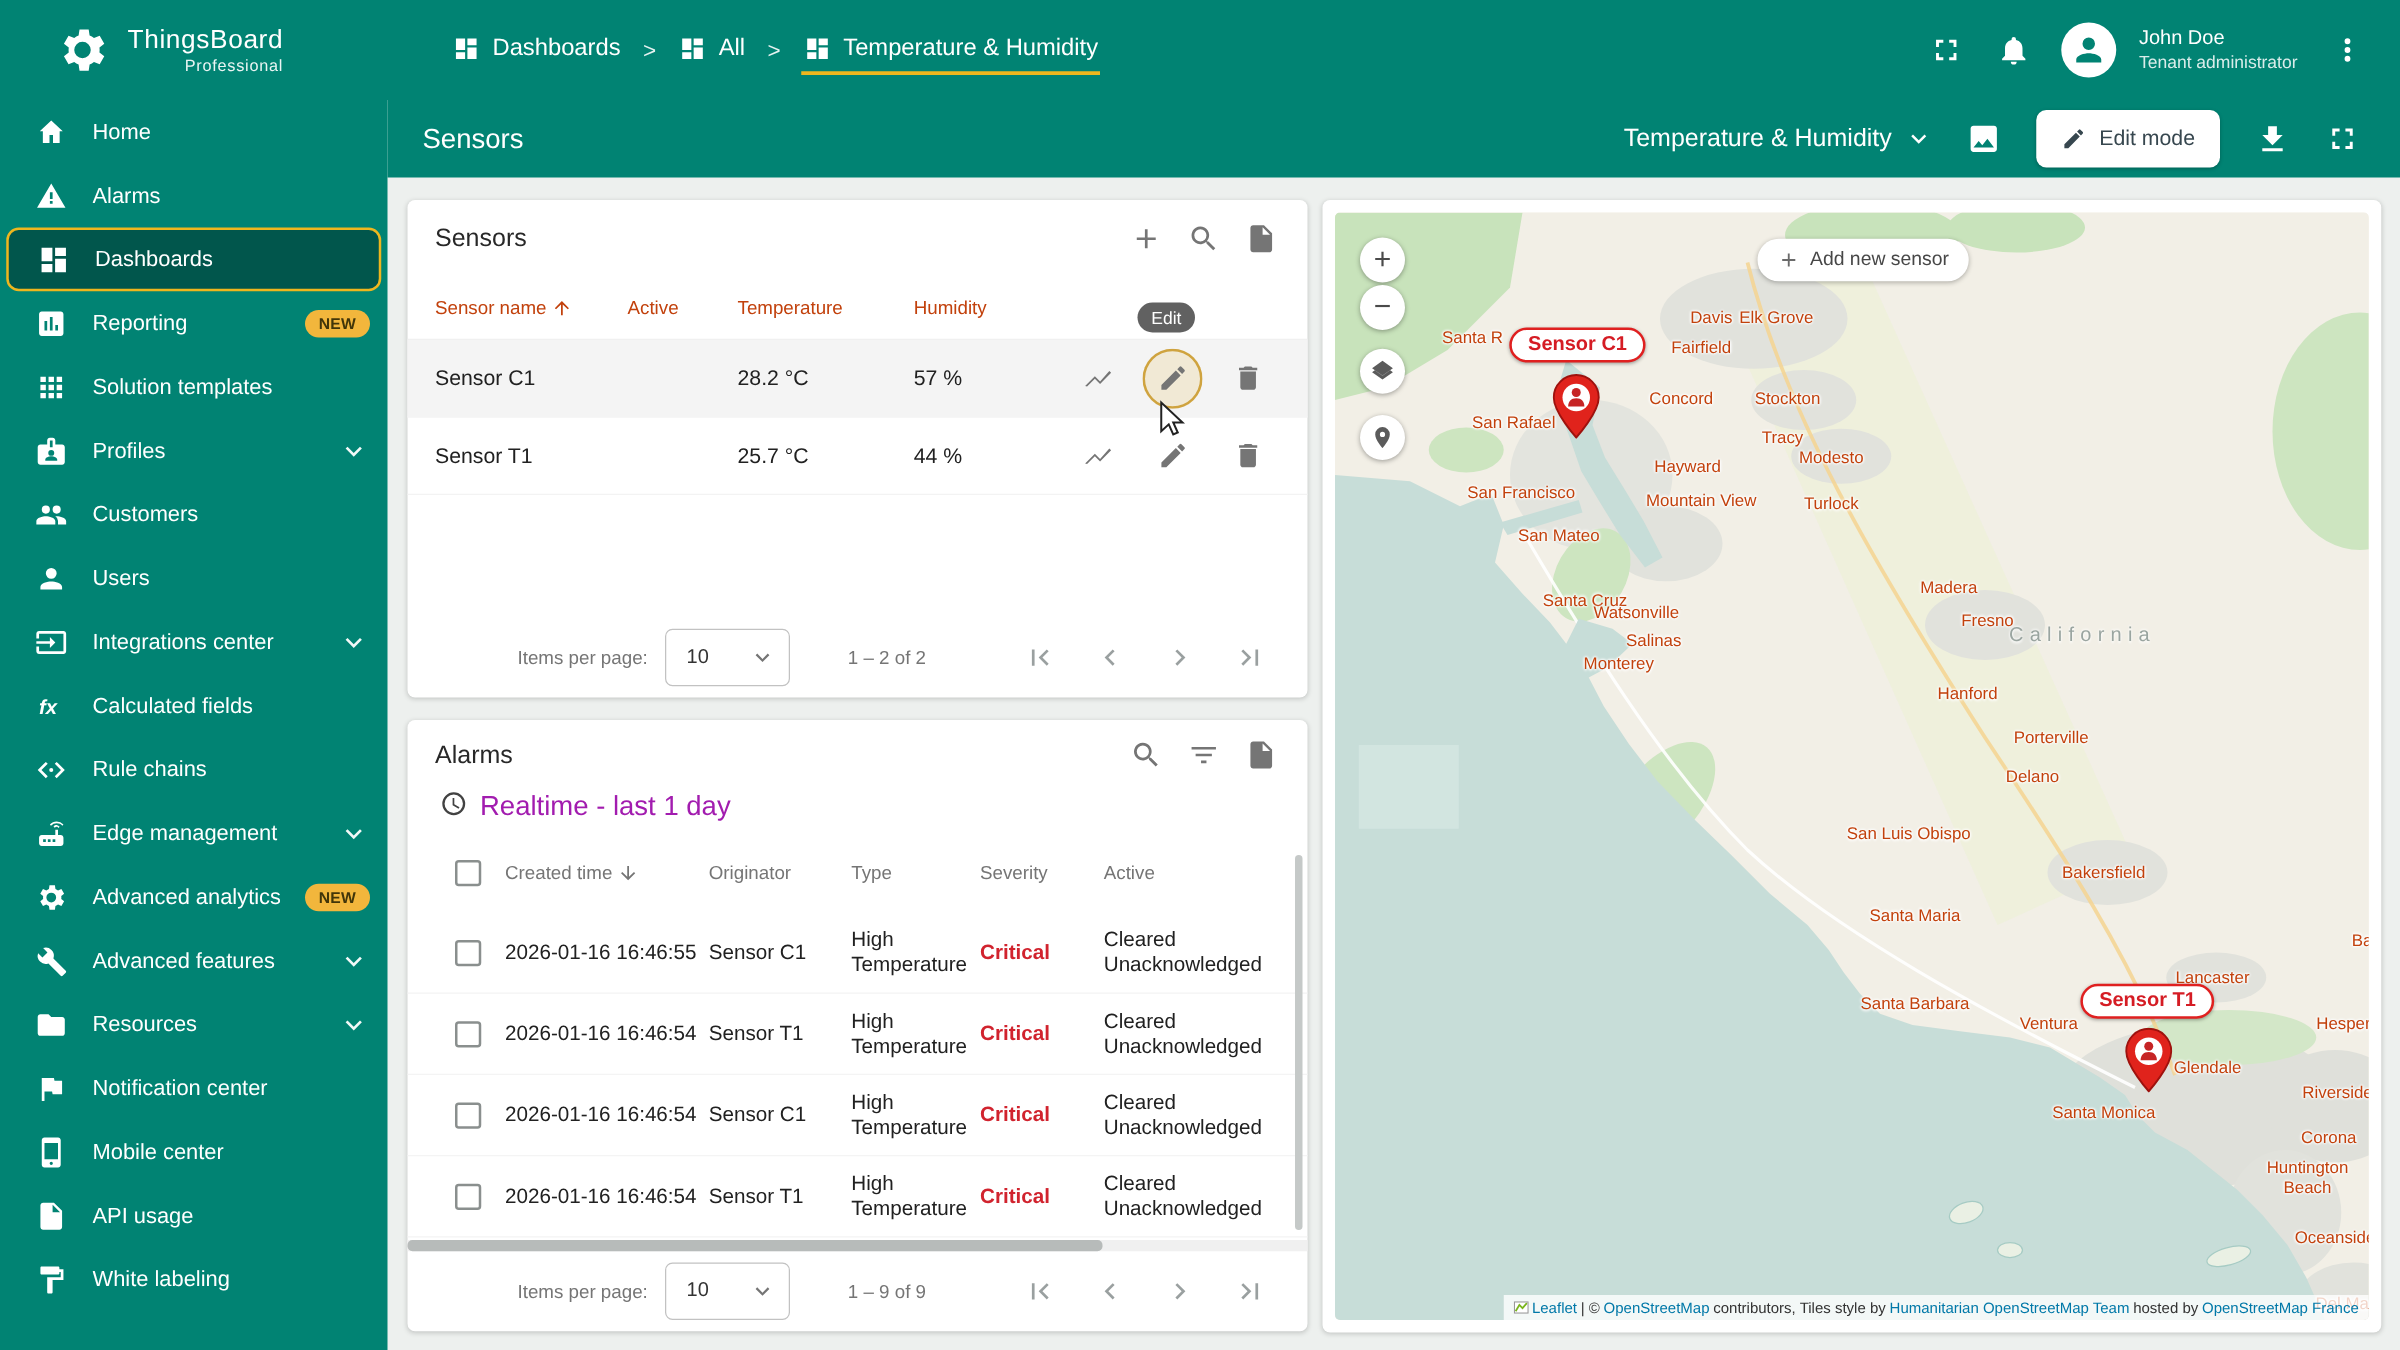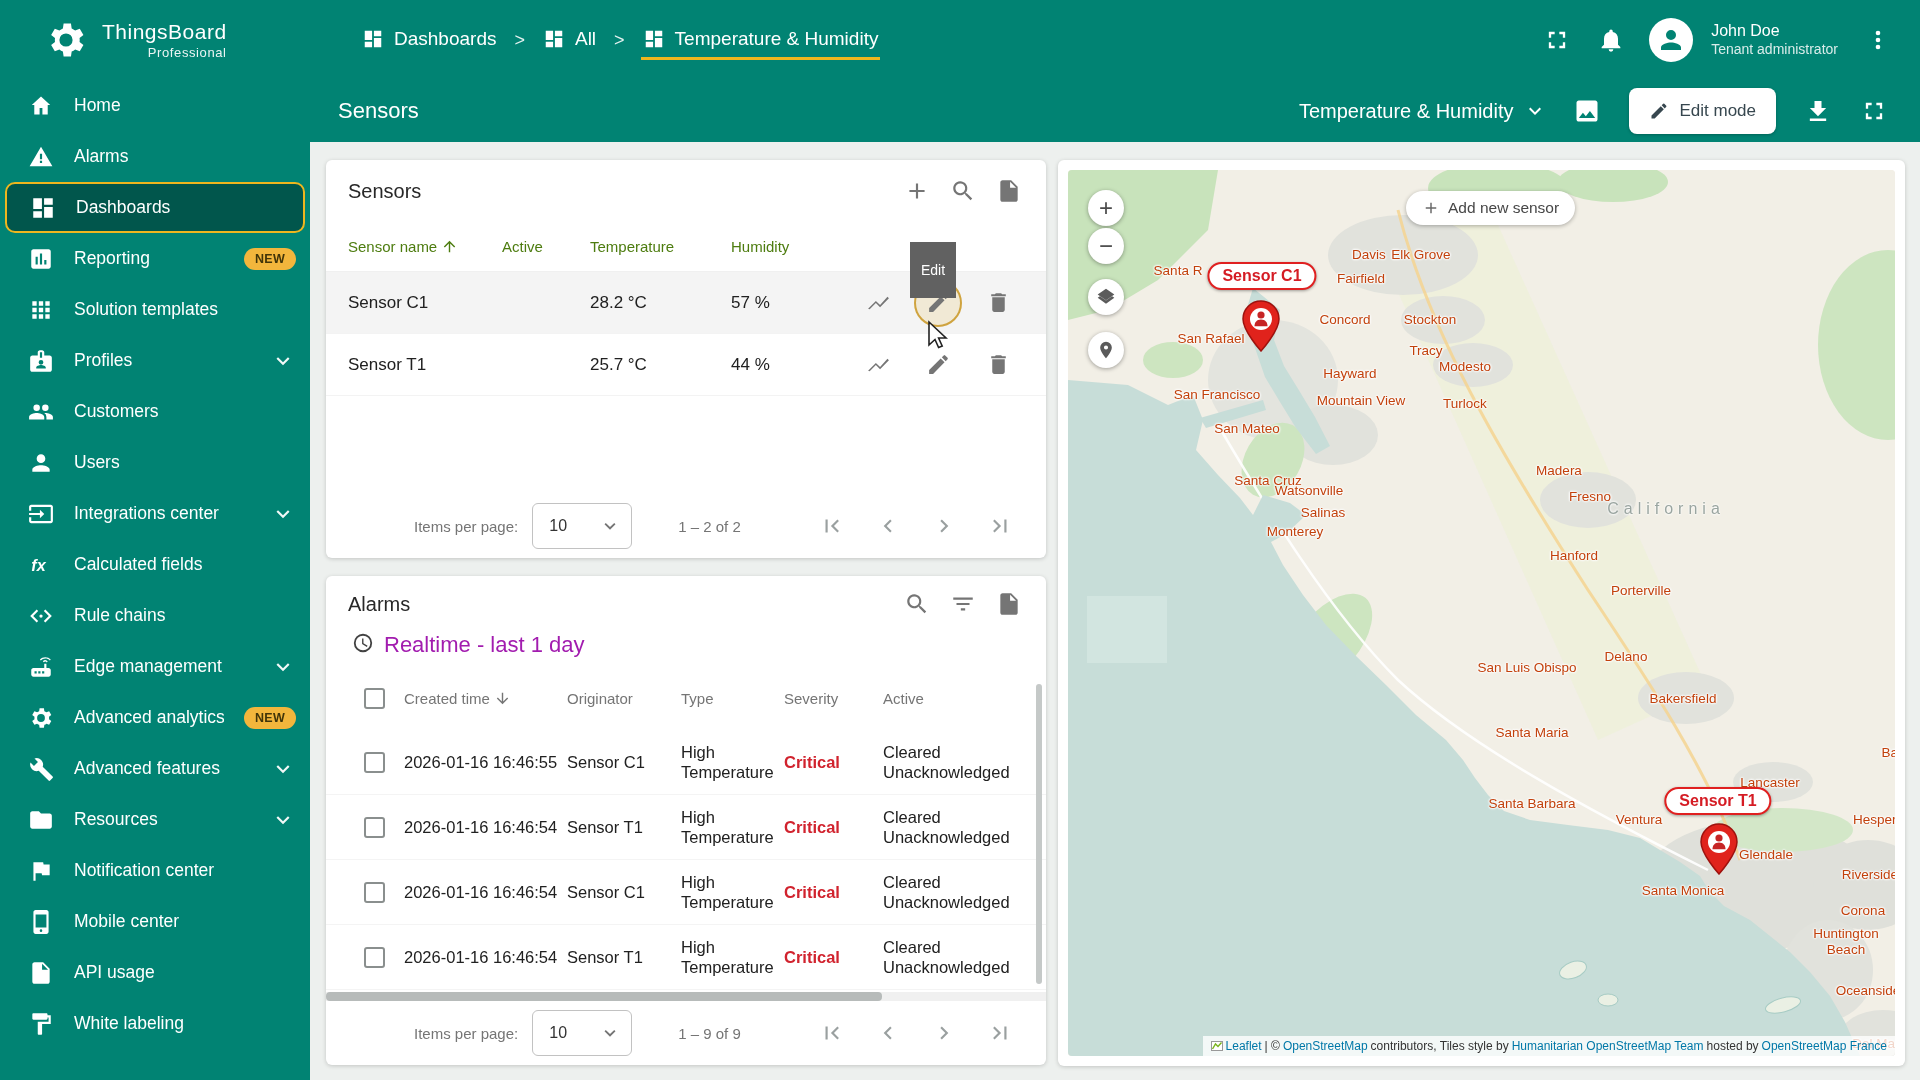--- a/index.html
+++ b/index.html
@@ -55,31 +55,31 @@
   #map-card{left:748px;top:18px;width:847px;height:906px;padding:10px;}
   .card-head{display:flex;align-items:center;height:62px;padding:0 14px 0 22px;}
   #alarms-card .card-head{height:56px;}
   .card-title{font-size:20px;font-weight:500;color:#282828;}
   .head-icons{margin-left:auto;display:flex;align-items:center;}
   .ibtn{width:46px;height:46px;display:flex;align-items:center;justify-content:center;color:#757575;border-radius:50%;cursor:pointer;}
   .ibtn .icon{width:26px;height:26px;}
 
   
   .s-grid{display:grid;grid-template-columns:154px 88px 141px 115px 1fr;align-items:center;padding-left:22px;}
-  .s-headrow{height:50px;color:#4d7c0f;font-size:15px;border-bottom:1px solid #f0f0f0;}
+  .s-headrow{height:50px;color:#c2410c;font-size:15px;border-bottom:1px solid #f0f0f0;}
   .s-hcell{display:flex;align-items:center;gap:4px;cursor:pointer;}
   .s-hcell .icon{width:17px;height:17px;}
   .s-row{height:62px;font-size:17px;color:#212121;border-bottom:1px solid #f3f3f3;position:relative;cursor:pointer;}
   .s-row.hl{background:#f4f4f4;}
   .dot{width:17px;height:17px;border-radius:50%;background:var(--red-dot,#e51f1f);margin-left:8px;}
   .row-actions{display:flex;justify-content:flex-end;gap:12px;padding-right:24px;}
   .act{width:48px;height:48px;border-radius:50%;display:flex;align-items:center;justify-content:center;color:#757575;cursor:pointer;}
   .act .icon{width:25px;height:25px;}
   .act.focused{background:rgba(230,179,57,.16);box-shadow:inset 0 0 0 2px #cfa33f;}
-  .tooltip{position:absolute;left:584px;top:82px;background:#616161;color:#fff;font-size:14px;border-radius:0;padding:20px 11px;z-index:20;}
+  .tooltip{position:absolute;left:584px;top:82px;background:#616161;color:#fff;font-size:14px;border-radius:12px;padding:4px 11px;z-index:20;}
   .cursor{position:absolute;left:600px;top:160px;width:24px;height:30px;z-index:25;}
 
   
   .paginator{position:absolute;left:0;right:0;bottom:0;height:64px;display:flex;align-items:center;color:#757575;font-size:15px;padding-left:88px;}
   .pp-select{margin-left:14px;width:100px;height:46px;border:1px solid #c2c2c2;border-radius:6px;display:flex;align-items:center;justify-content:space-between;padding:0 10px 0 16px;color:#333;font-size:16px;cursor:pointer;}
   .pp-select .icon{width:22px;height:22px;color:#757575;}
   .pp-range{margin-left:46px;}
   .pp-arrows{margin-left:auto;display:flex;gap:12px;padding-right:24px;}
   .pg{width:44px;height:44px;display:flex;align-items:center;justify-content:center;color:#9aa0a0;cursor:pointer;}
   .pg .icon{width:26px;height:26px;}
@@ -813,21 +813,21 @@
           <span class="city" style="left: 397px; top: 233px;">Turlock</span>
           <span class="city" style="left: 179px; top: 258px;">San Mateo</span>
           <span class="city" style="left: 491px; top: 300px;">Madera</span>
           <span class="city" style="left: 200px; top: 310px;">Santa Cruz</span>
           <span class="city" style="left: 241px; top: 320px;">Watsonville</span>
           <span class="city" style="left: 522px; top: 326px;">Fresno</span>
           <span class="city" style="left: 255px; top: 342px;">Salinas</span>
           <span class="city" style="left: 227px; top: 361px;">Monterey</span>
           <span class="city" style="left: 506px; top: 385px;">Hanford</span>
           <span class="city" style="left: 573px; top: 420px;">Porterville</span>
-          <span class="city" style="left: 558px; top: 486px; text-align: center;">Delano</span>
+          <span class="city" style="left: 558px; top: 451px; text-align: center;">Delano</span>
           <span class="city" style="left: 459px; top: 497px;">San Luis Obispo</span>
           <span class="city" style="left: 615px; top: 528px;">Bakersfield</span>
           <span class="city" style="left: 464px; top: 562px;">Santa Maria</span>
           <span class="city" style="left: 702px; top: 612px;">Lancaster</span>
           <span class="city" style="left: 824px; top: 582px;">Bar</span>
           <span class="city" style="left: 464px; top: 633px;">Santa Barbara</span>
           <span class="city" style="left: 571px; top: 649px;">Ventura</span>
           <span class="city" style="left: 812px; top: 649px;">Hesperia</span>
           <span class="city" style="left: 698px; top: 684px;">Glendale</span>
           <span class="city" style="left: 615px; top: 720px;">Santa Monica</span>

